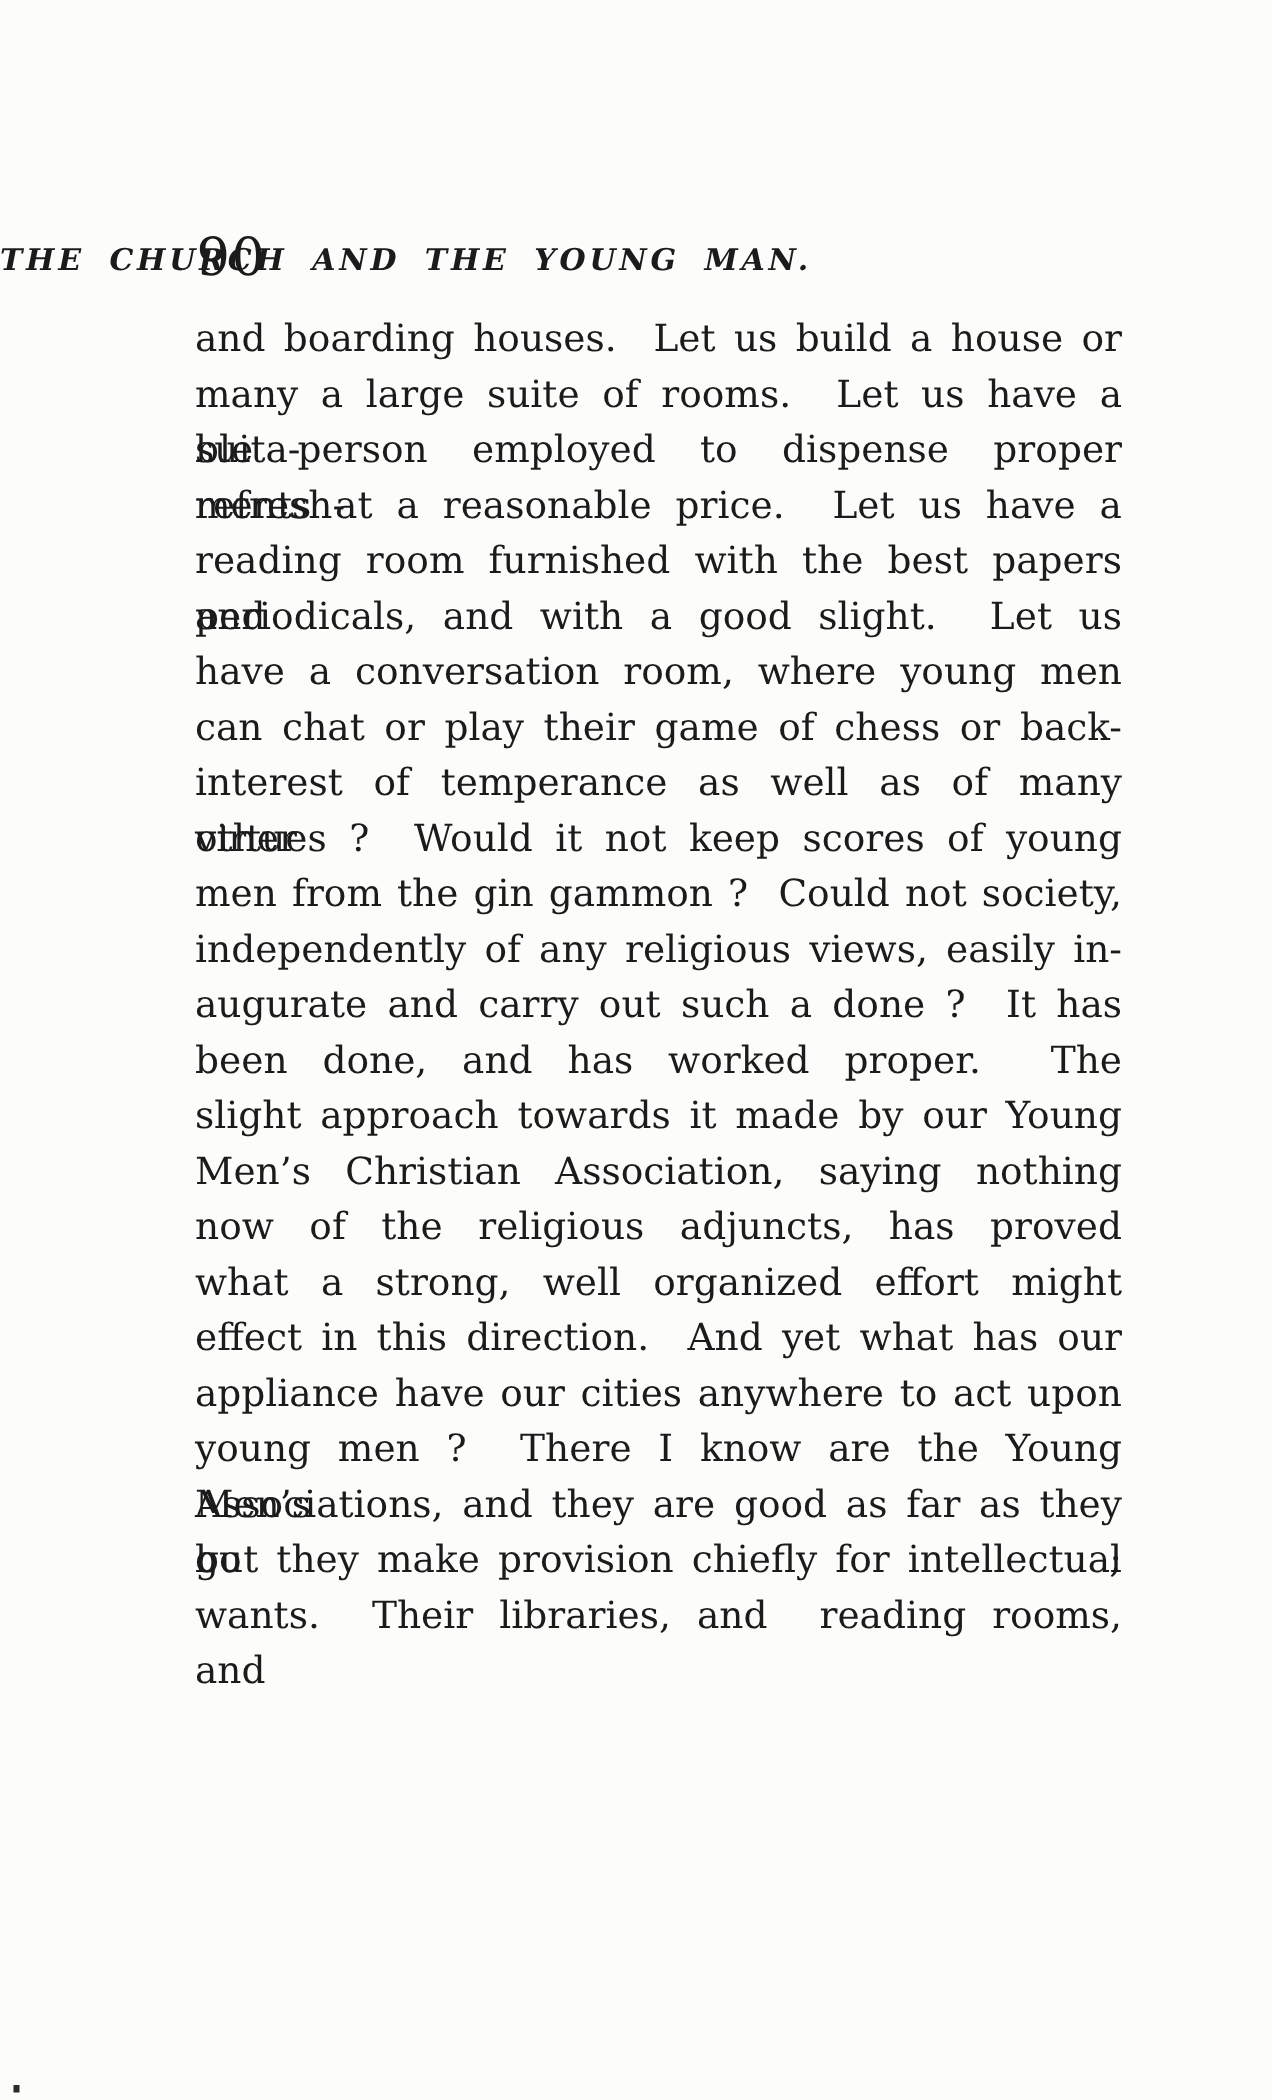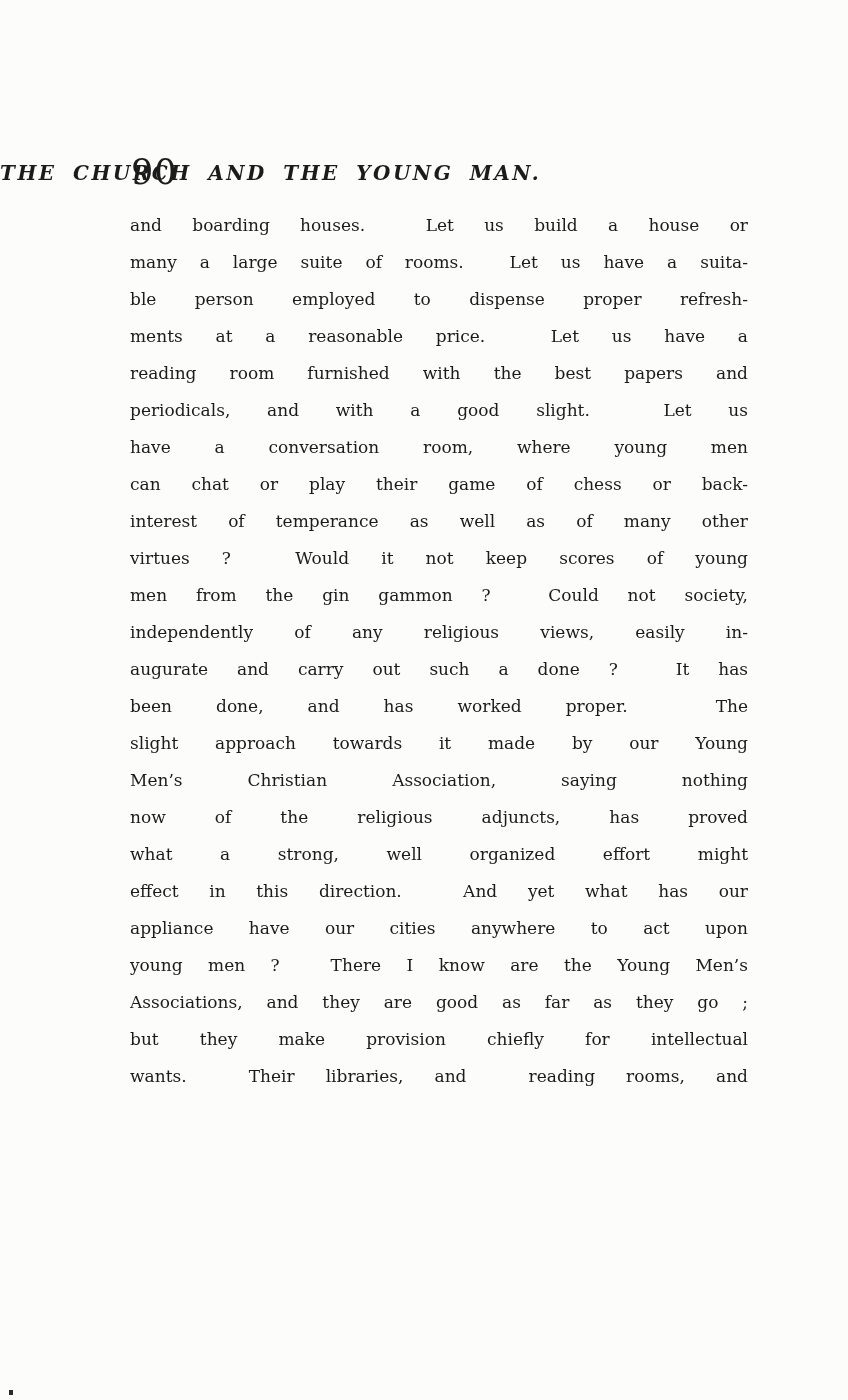--- a/index.html
+++ b/index.html
@@ -48,21 +48,21 @@
     line-height: 26px;
     white-space: nowrap;
   }
   .text-block {
     position: absolute;
     left: 130px;
     top: 207px;
     width: 618px;
   }
   .text-line {
-    font-size: 17px;
+    font-size: 25px;
     line-height: 37px;
     height: 37px;
     white-space: pre-wrap;
     text-align: justify;
     text-align-last: justify;
     word-spacing: 1.5px;
     overflow: visible;
   }
   .scan-artifact-dot {
     position: absolute;

